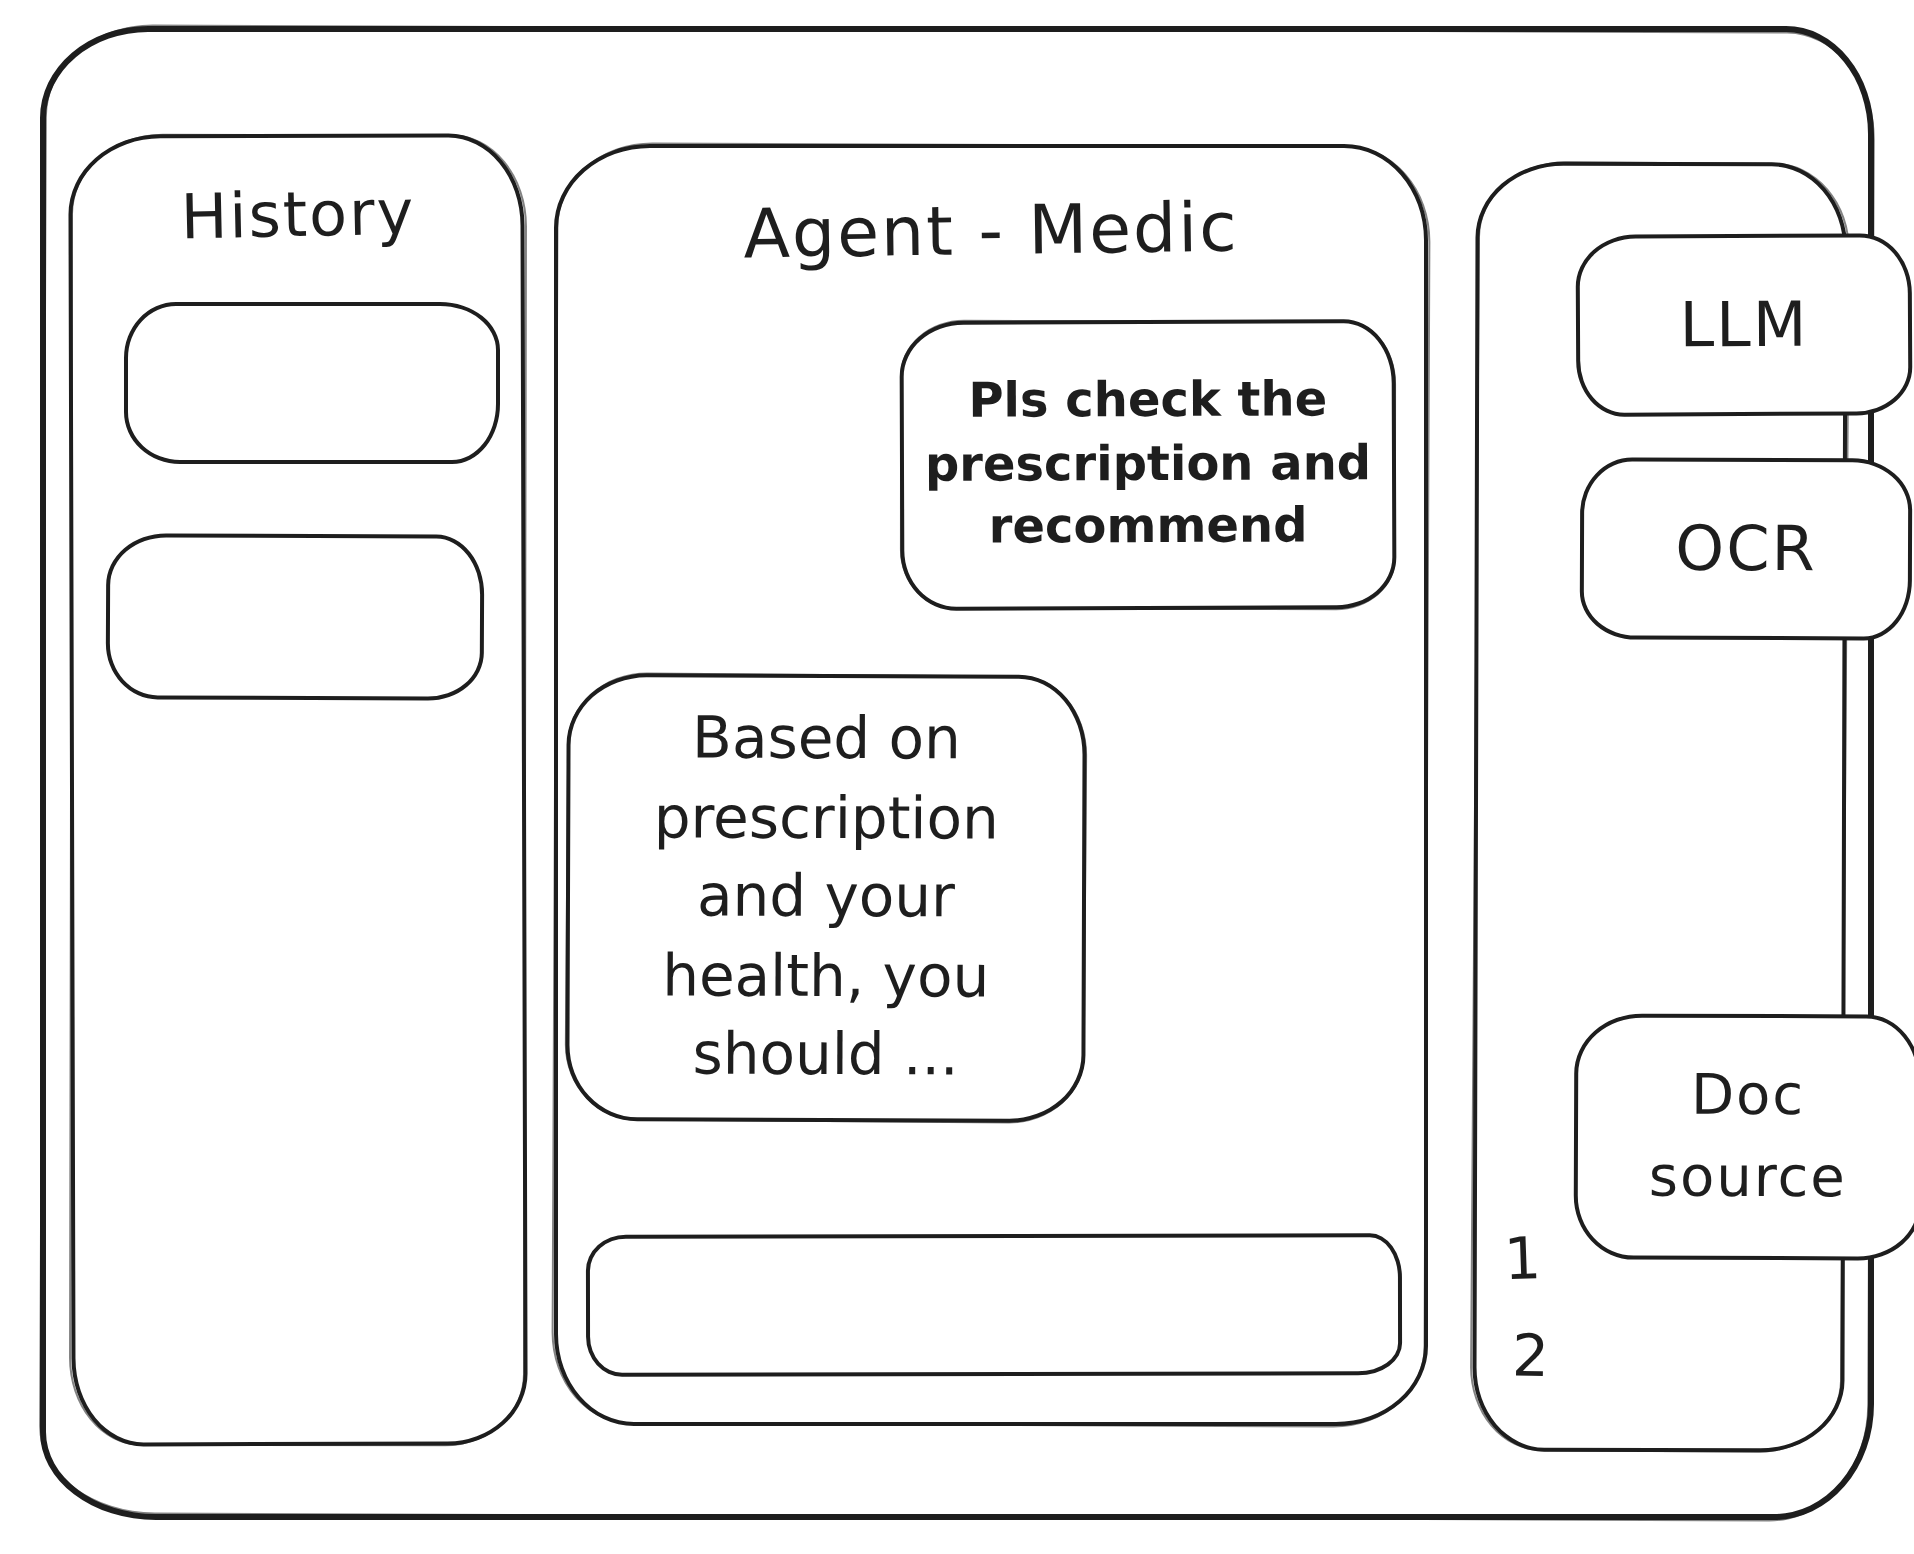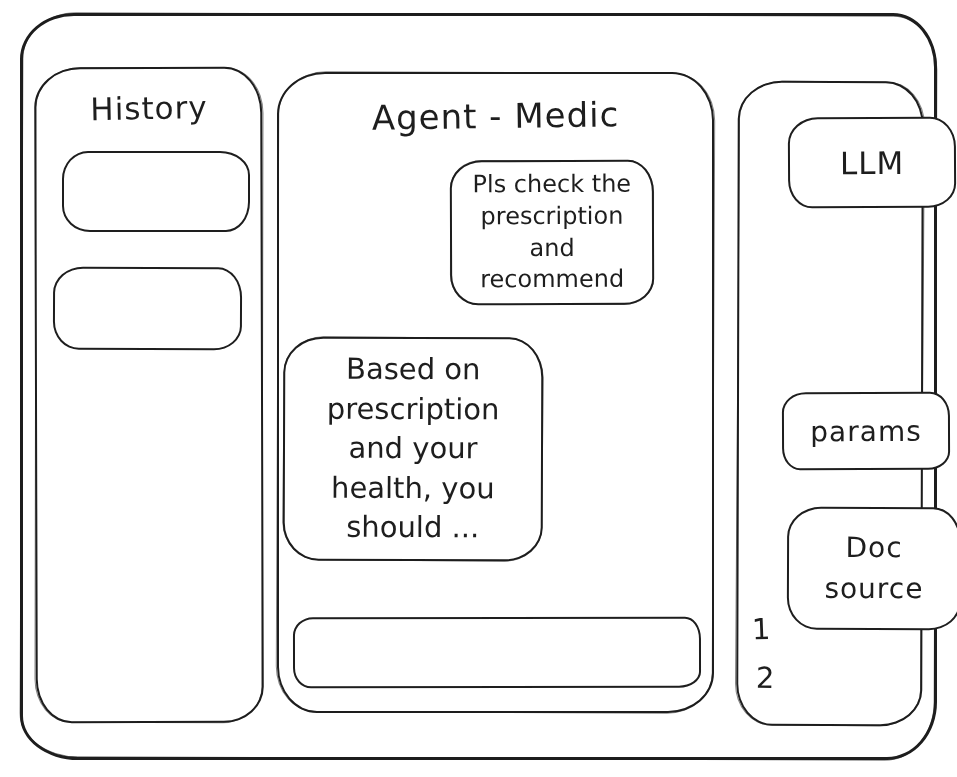--- a/index.html
+++ b/index.html
@@ -75,25 +75,26 @@
     left: 277px; top: 72px; width: 437px; height: 641px;
     border-radius: 48px 42px 46px 40px / 42px 48px 40px 46px;
   }
   #chat-title {
     left: 277px; top: 96px; width: 437px;
     font-size: 34px; letter-spacing: 1px;
     text-align: center;
     transform: rotate(-0.8deg);
   }
   #user-message-bubble {
-    left: 450px; top: 160px; width: 204px; height: 145px;
+    left: 450px; top: 160px; width: 248px; height: 145px;
     border-radius: 32px 26px 30px 28px / 28px 32px 26px 30px;
     font-size: 24px; line-height: 1.32;
     padding: 6px 8px;
     transform: rotate(-0.2deg);
+    font-weight: bold;
   }
   #agent-message-bubble {
     left: 283px; top: 337px; width: 260px; height: 224px;
     border-radius: 40px 34px 38px 36px / 36px 40px 34px 38px;
     font-size: 29px; line-height: 1.36;
     padding: 8px 12px;
     transform: rotate(0.2deg);
   }
   #message-input {
     left: 293px; top: 617px; width: 408px; height: 71px;
@@ -156,18 +157,18 @@
   <div id="history-item-2" class="sketch center-flex"></div>
 
   <div id="chat-panel" class="sketch double"></div>
   <div id="chat-title" class="label">Agent - Medic</div>
   <div id="user-message-bubble" class="sketch double center-flex">Pls check the prescription and recommend</div>
   <div id="agent-message-bubble" class="sketch double center-flex">Based on prescription and your health, you should ...</div>
   <div id="message-input" class="sketch"></div>
 
   <div id="tools-panel" class="sketch double"></div>
   <div id="llm-button" class="sketch center-flex tool-btn">LLM</div>
-  <div id="params-button" class="sketch center-flex tool-btn">params</div>
+  <div id="ocr-button" class="sketch center-flex tool-btn">OCR</div>
   <div id="doc-source-button" class="sketch center-flex tool-btn">Doc source</div>
   <div id="doc-source-item-1" class="label doc-num">1</div>
   <div id="doc-source-item-2" class="label doc-num">2</div>
 
 </div>
 
 </body></html>

